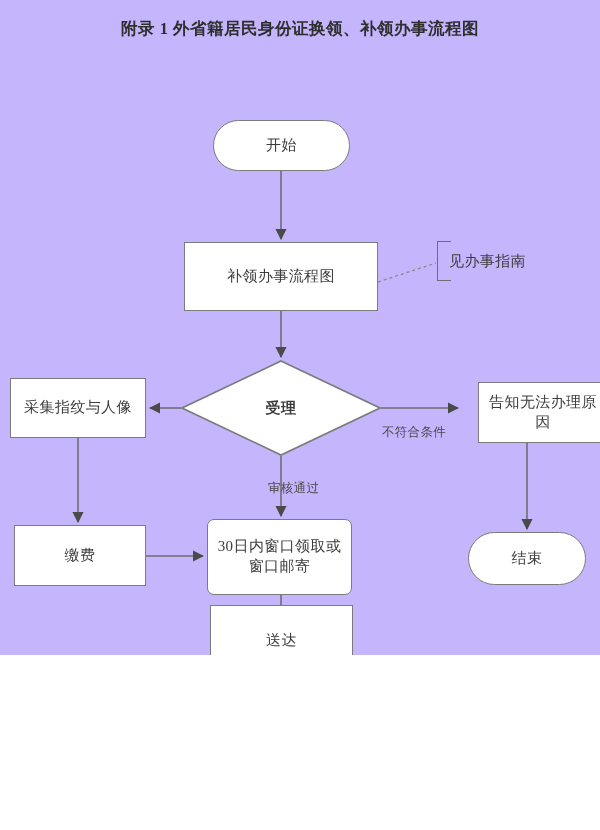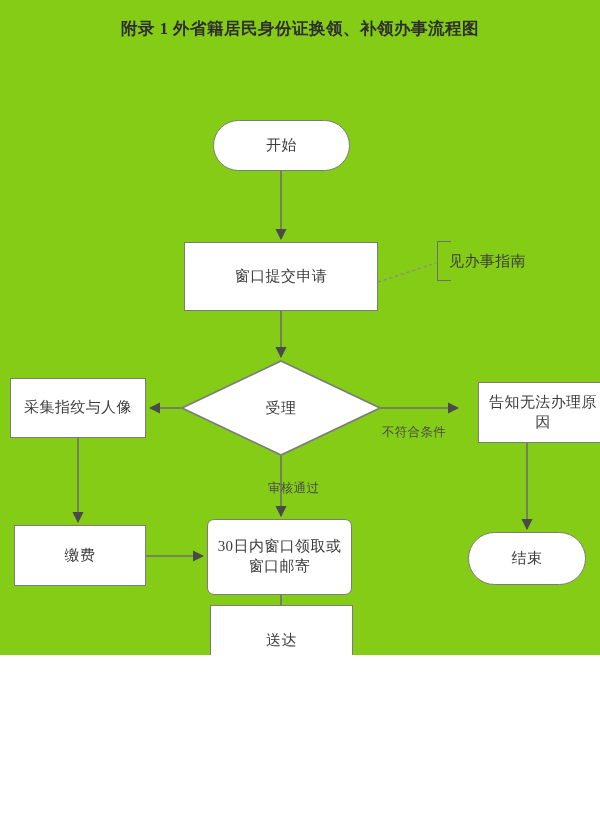--- a/index.html
+++ b/index.html
@@ -10,21 +10,21 @@
   }
   body {
     font-family: "Liberation Serif", "DejaVu Serif", serif;
     color: #3a3a3a;
   }
   #page {
     position: relative;
     width: 600px;
     height: 655px;
     overflow: hidden;
-    background: #84cc16;
+    background: #c4b5fd;
   }
 
   
   #doc-title {
     position: absolute;
     left: 0;
     top: 18px;
     width: 600px;
     text-align: center;
     font-size: 16.5px;
@@ -79,20 +79,21 @@
   }
   .diamond .label {
     position: absolute;
     inset: 0;
     display: flex;
     align-items: center;
     justify-content: center;
     font-size: 15px;
     color: #3c3c3c;
     letter-spacing: 0.4px;
+    font-weight: bold;
   }
 
   
   .bracket-note {
     position: absolute;
     box-sizing: border-box;
     display: flex;
     align-items: center;
     font-size: 15px;
     color: #3c3c3c;
@@ -155,21 +156,21 @@
     </g>
 
     <line x1="378" y1="282" x2="436" y2="263" stroke="#8a8a8a" stroke-width="1.3" stroke-dasharray="3 3" fill="none"></line>
   </svg>
 
   <div class="node terminator" style="left:213px; top:120px; width:137px; height:51px;">
     <span class="label">开始</span>
   </div>
 
   <div class="node" style="left:184px; top:242px; width:194px; height:69px;">
-    <span class="label">窗口提交申请</span>
+    <span class="label">补领办事流程图</span>
   </div>
 
   <div class="bracket-note" style="left:437px; top:241px; width:110px; height:40px;">
     <span class="bk bk-left"></span>
     <span class="bk bk-top"></span>
     <span class="bk bk-bot"></span>
     <span class="label">见办事指南</span>
   </div>
 
   <div class="diamond" style="left:181px; top:360px; width:200px; height:96px;">

